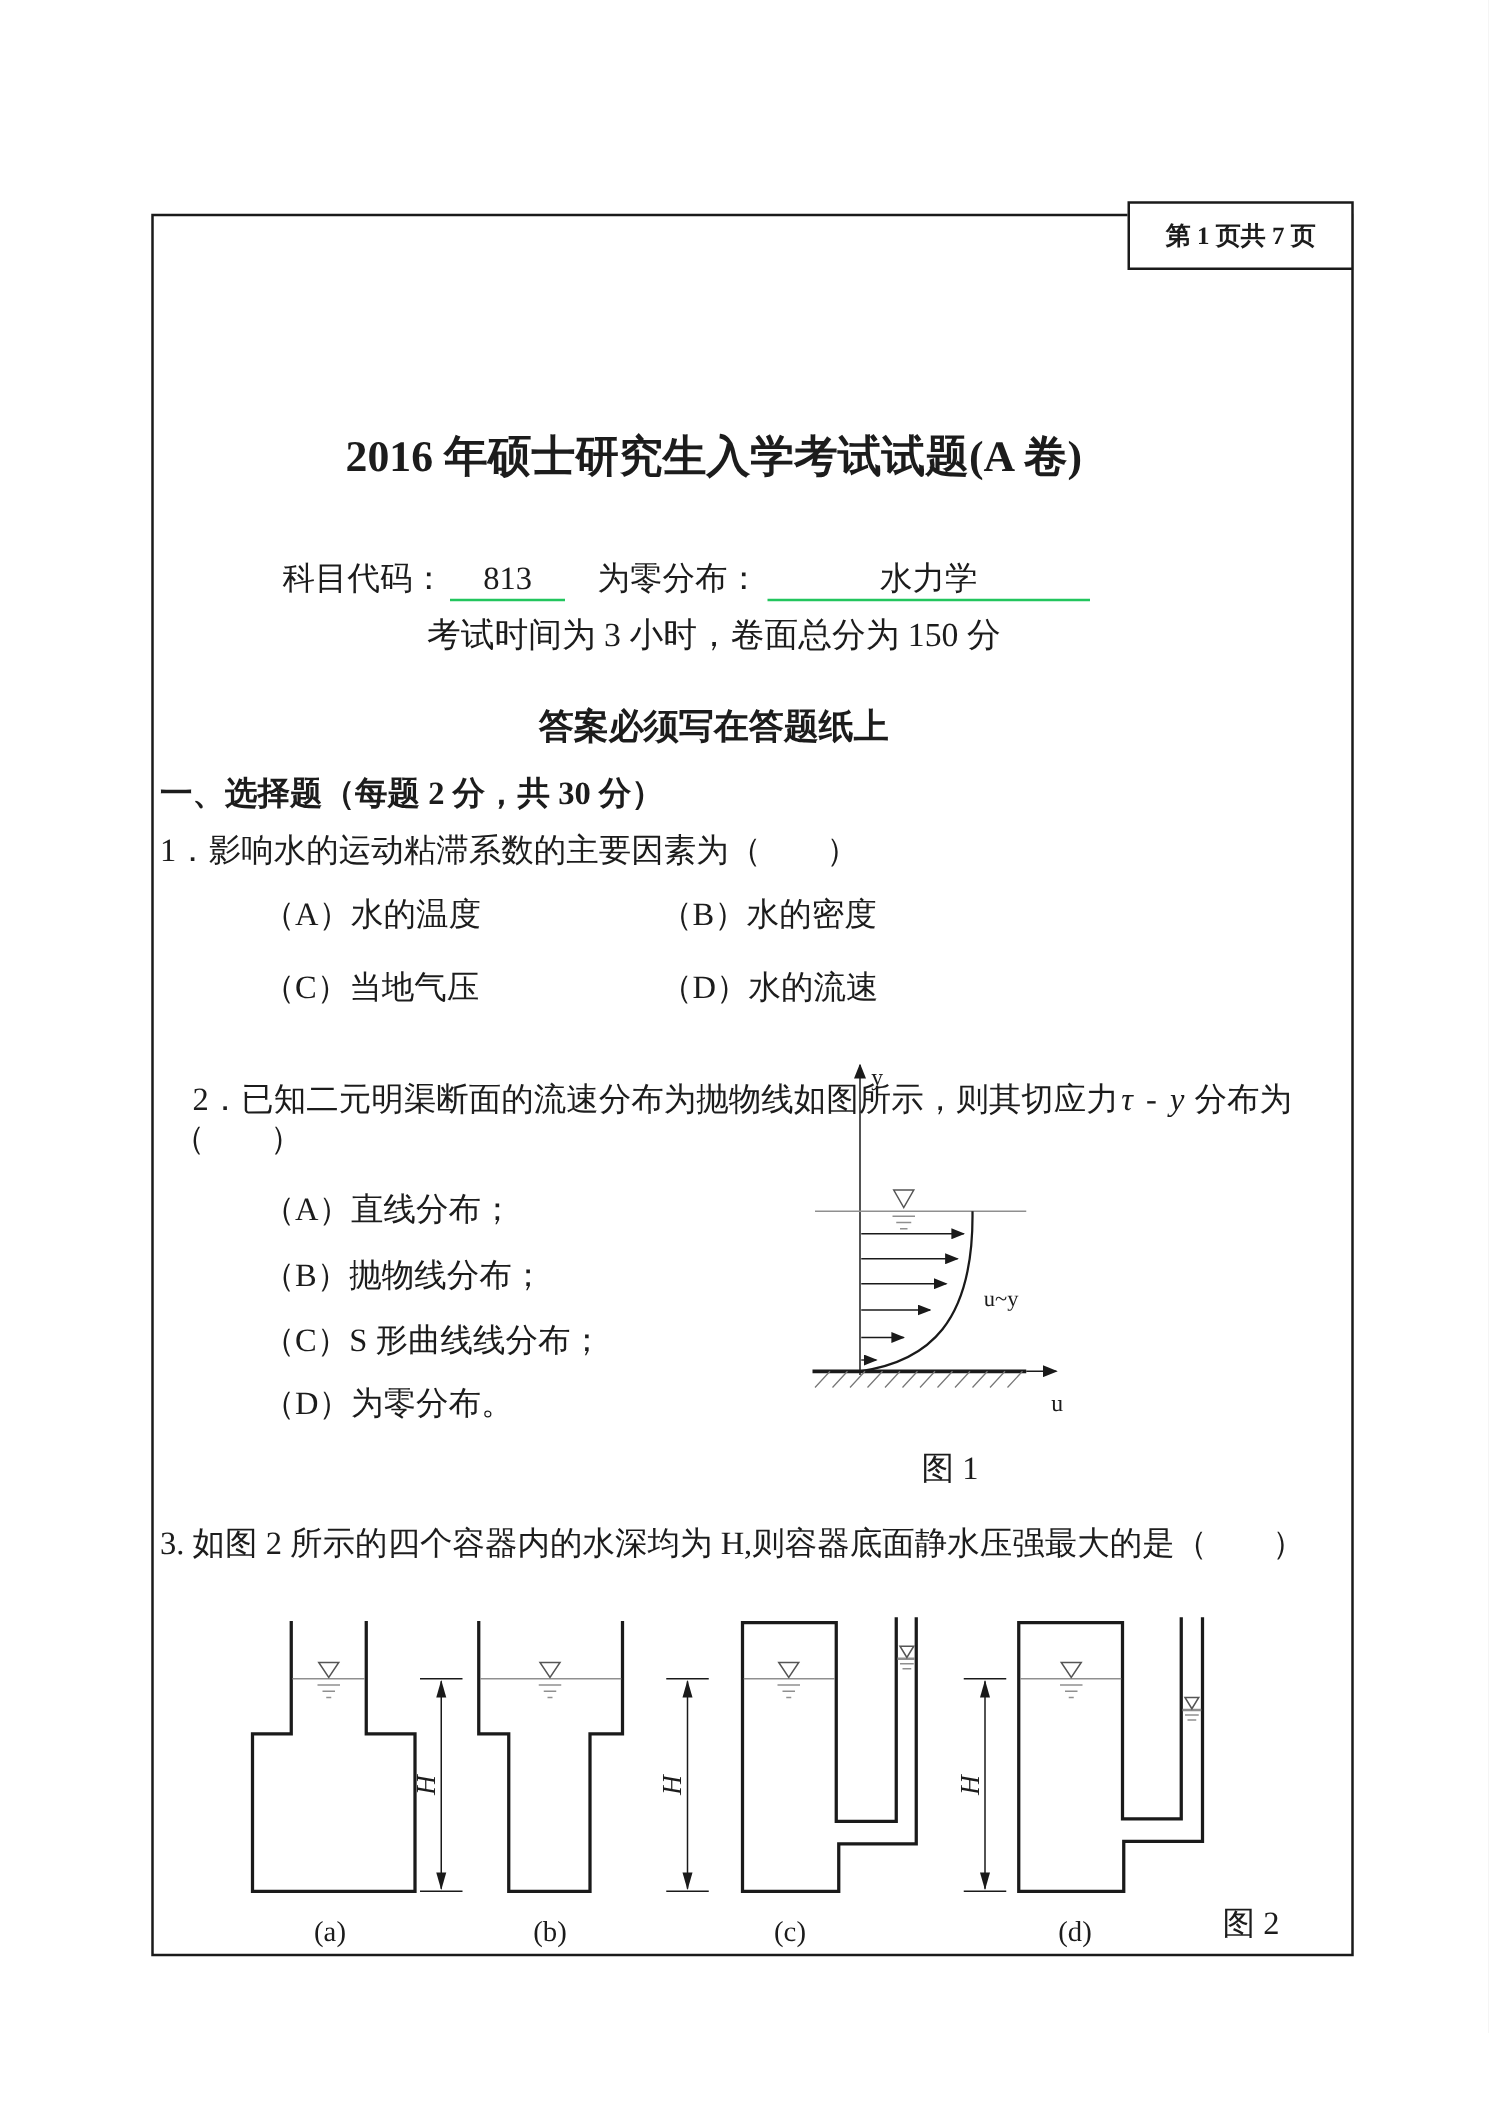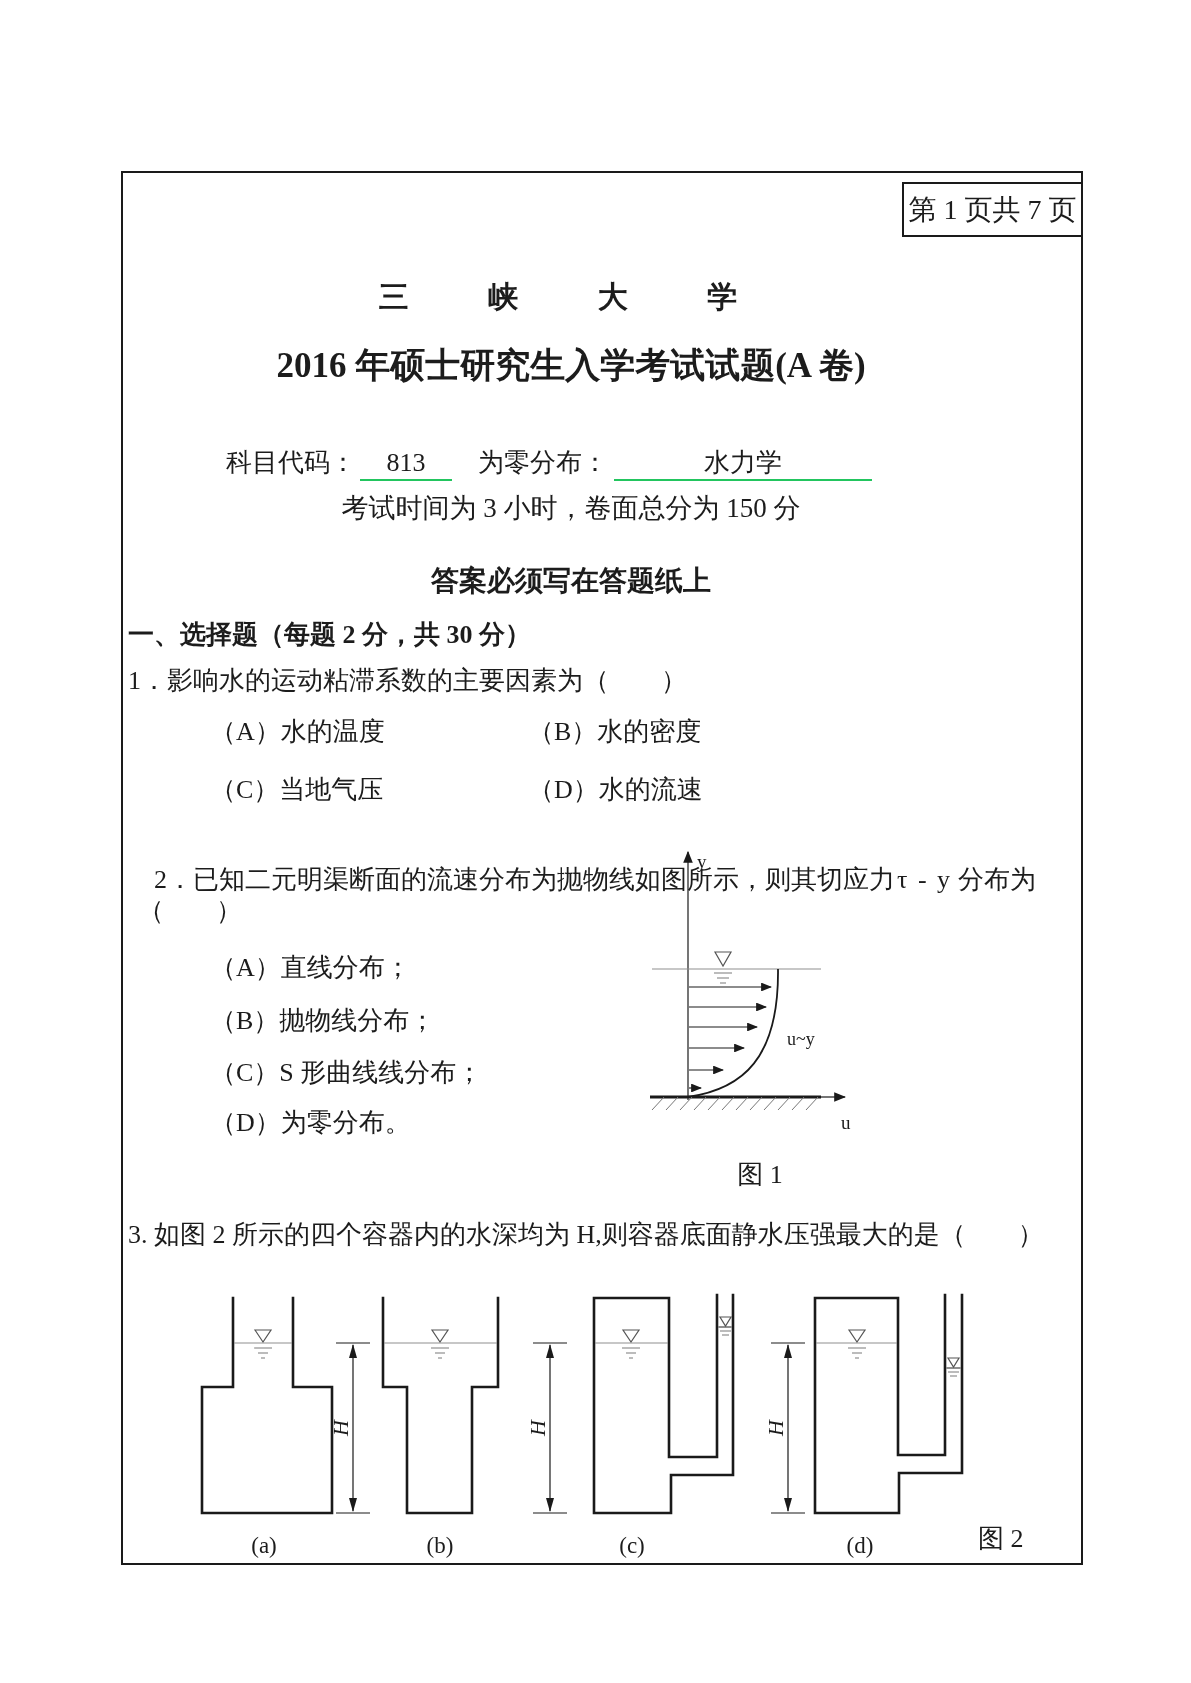--- a/index.html
+++ b/index.html
@@ -1,54 +1,53 @@
 <!DOCTYPE html>
 <html><head>
 <meta charset="utf-8">
 <style>
   html,body{margin:0;padding:0;background:#e8e8e8;}
   .page{position:relative;width:1191px;height:1683px;background:#ffffff;margin:0 auto;
         font-family:"Liberation Serif","DejaVu Serif",serif;color:#1c1c1c;overflow:hidden;}
   .frame{position:absolute;left:121px;top:171px;width:958px;height:1390px;border:2px solid #1a1a1a;}
-  .pagebox{position:absolute;left:902px;top:182px;width:177px;height:51px;border:2px solid #1a1a1a;
-           background:#fff;display:flex;align-items:center;justify-content:center;font-size:28px;}
+  .pagebox{position:absolute;left:902px;top:161px;width:177px;height:51px;border:2px solid #1a1a1a;
+           background:#fff;display:flex;align-items:center;justify-content:center;font-size:20px;font-weight:bold;}
   .txt{position:absolute;white-space:pre;line-height:1.15;}
   .center-line{position:absolute;left:121px;width:900px;text-align:center;white-space:pre;}
   .title{top:277px;font-size:30px;font-weight:bold;letter-spacing:26px;word-spacing:20px;}
   .subtitle{top:342px;font-size:35px;font-weight:bold;}
   .subject{left:200px;top:418px;font-size:26px;}
   .uline{display:inline-block;text-align:center;border-bottom:2px solid #22c55e;padding-bottom:1px;}
   .uline.code{width:92px;margin:0 26px 0 4px;}
   .uline.name{width:258px;margin-left:6px;}
   .duration{top:490px;font-size:27px;}
   .notice{top:562px;font-size:28px;font-weight:bold;}
   .sec{left:128px;top:620px;font-size:26px;font-weight:bold;}
   .stem{font-size:26px;}
   .opt{font-size:26px;}
-  .formula{margin:0 6px 0 2px;letter-spacing:2px;}
+  .formula{font-style:italic;margin:0 6px 0 2px;letter-spacing:2px;}
   .cap{font-size:26px;}
   svg{position:absolute;overflow:visible;}
   svg text{font-family:"Liberation Serif","DejaVu Serif",serif;fill:#1c1c1c;}
   .wall{stroke:#1a1a1a;stroke-width:2.6;fill:none;stroke-linecap:square;}
   .thin{stroke:#1a1a1a;stroke-width:1.2;fill:none;}
   .wat{stroke:#8f8f8f;stroke-width:1.2;fill:none;}
   .hatch{stroke:#777;stroke-width:1;fill:none;}
   .ah{fill:#1a1a1a;stroke:none;}
   .wsurf{fill:#ffffff;stroke:#555;stroke-width:1.2;}
 </style>
 </head>
 <body>
 
 <div class="page">
   <div class="frame"></div>
   <div class="pagebox">
     <span>第 1 页共 7 页</span>
   </div>
 
-  <div class="center-line title">三 峡 大 学</div>
   <div class="center-line subtitle">2016 年硕士研究生入学考试试题(A 卷)</div>
 
   <div class="txt subject">
     <span>科目代码：</span><span class="uline code">813</span><span>为零分布：</span><span class="uline name">水力学</span>
   </div>
 
   <div class="center-line duration">考试时间为 3 小时，卷面总分为 150 分</div>
   <div class="center-line notice">答案必须写在答题纸上</div>
 
   <div class="txt sec">一、选择题（每题 2 分，共 30 分）</div>

